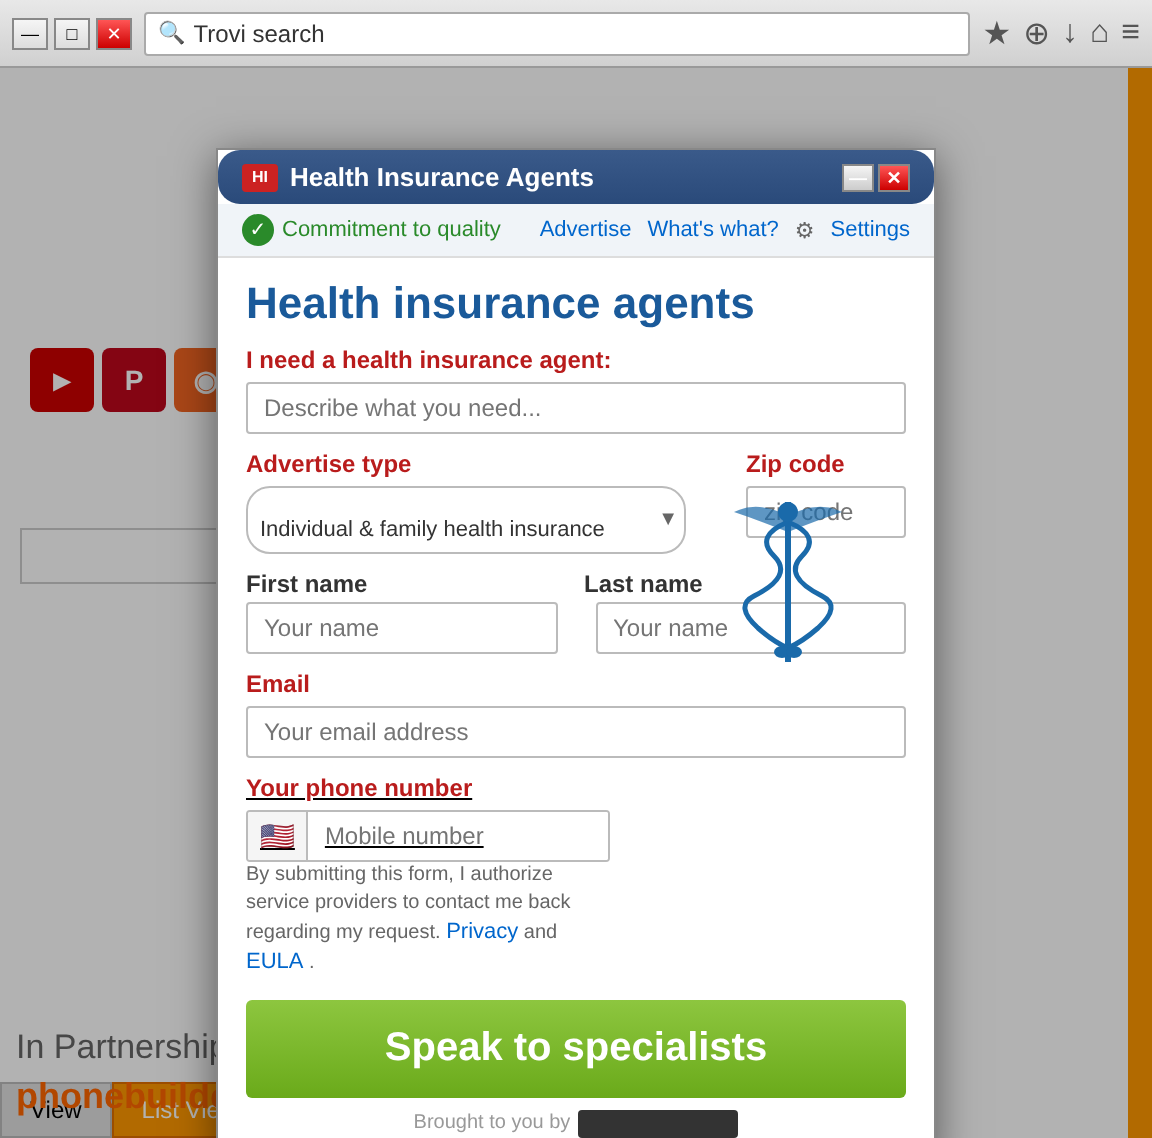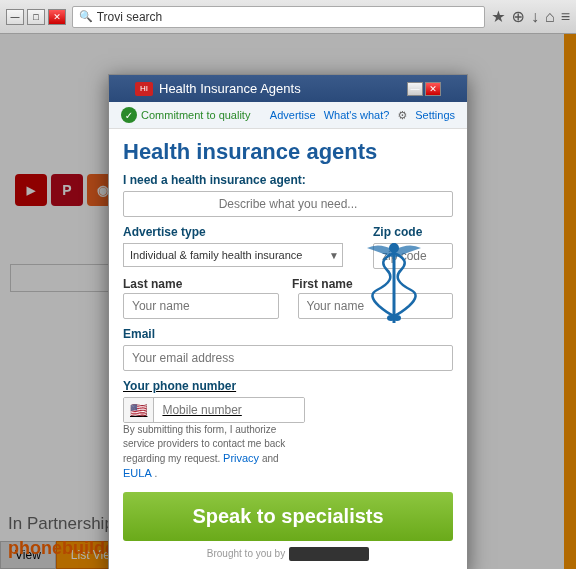--- a/index.html
+++ b/index.html
@@ -233,26 +233,27 @@
       background: white;
       border: 1px solid #888;
       box-shadow: 0 4px 20px rgba(0,0,0,0.5);
       position: relative;
     }
 
     
     .modal-titlebar {
       background: linear-gradient(to bottom, #3a5a8a, #2a4a7a);
       color: white;
-      padding: 6px 26px;
+      padding: 6px 12px;
       display: flex;
       align-items: center;
       justify-content: space-between;
       font-size: 13px;
-      font-weight: normal;
+      font-weight: bold;
+      border-radius: 11px;
     }
 
     .modal-titlebar-left {
       display: flex;
       align-items: center;
       gap: 6px;
     }
 
     .modal-title-icon {
       width: 18px;
@@ -338,21 +339,21 @@
 
     .modal-title {
       font-size: 22px;
       color: #1a5a9a;
       font-weight: bold;
       margin-bottom: 8px;
     }
 
     .form-label {
       font-size: 12px;
-      color: #0c4a6e;
+      color: #b91c1c;
       font-weight: bold;
       margin-bottom: 4px;
       display: block;
     }
 
     .form-input {
       width: 100%;
       border: 1px solid #bbb;
       padding: 5px 8px;
       font-size: 12px;
@@ -386,25 +387,25 @@
       margin-left: 22px;
     }
 
     .select-wrapper {
       position: relative;
     }
 
     select.form-select {
       width: 100%;
       border: 1px solid #bbb;
-      padding: 5px 22px 5px 6px;
+      padding: 15px 22px 5px 6px;
       font-size: 11px;
       color: #333;
       background: white;
-      border-radius: 0;
+      border-radius: 12px;
       appearance: none;
       cursor: pointer;
     }
 
     .select-arrow {
       position: absolute;
       right: 4px;
       top: 50%;
       transform: translateY(-50%);
       pointer-events: none;
@@ -420,21 +421,20 @@
 
     .row-label {
       flex: 1;
       font-size: 12px;
       font-weight: bold;
       color: #333;
     }
 
     .describe-input {
       margin-bottom: 8px;
-      text-align: center;
     }
 
     .phone-input-wrapper {
       display: flex;
       align-items: center;
       border: 1px solid #bbb;
       border-radius: 2px;
       overflow: hidden;
       width: 55%;
     }
@@ -613,22 +613,22 @@
               </div>
             </div>
             <div class="zip-group">
               <span class="form-label">Zip code</span>
               <input class="form-input" type="text" placeholder="zip code" style="">
             </div>
           </div>
 
           
           <div class="row-labels">
+            <span class="row-label">First name</span>
             <span class="row-label">Last name</span>
-            <span class="row-label">First name</span>
           </div>
           <div class="form-row">
             <div class="form-group">
               <input class="form-input" type="text" placeholder="Your name" style="">
             </div>
             <div class="form-group">
               <input class="form-input" type="text" placeholder="Your name" style="">
             </div>
           </div>
 

